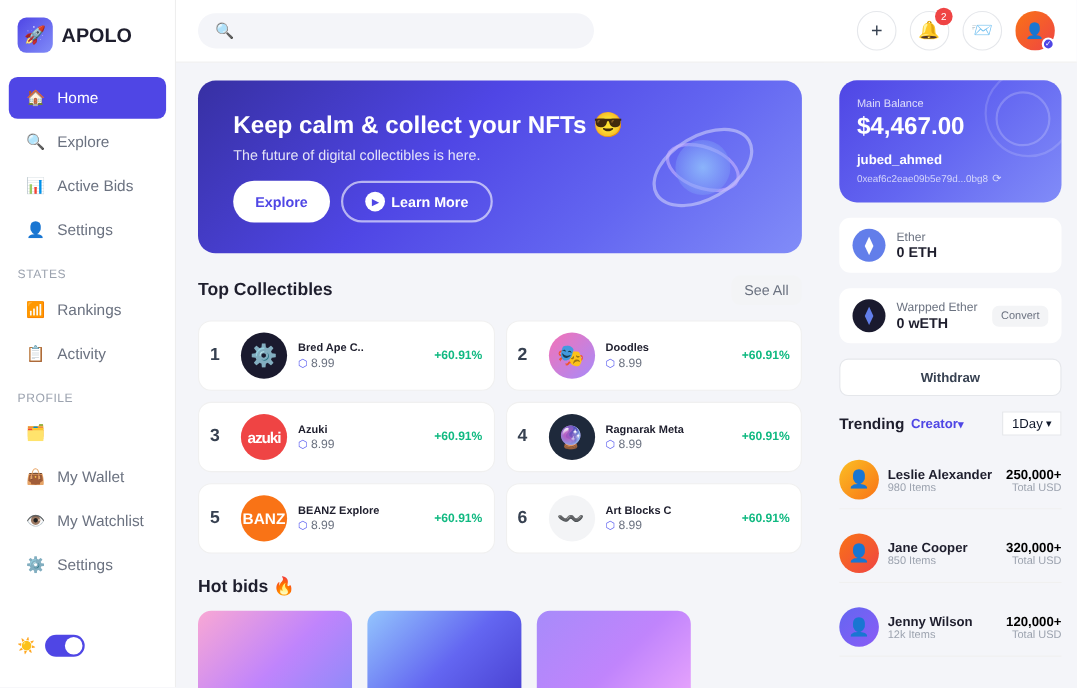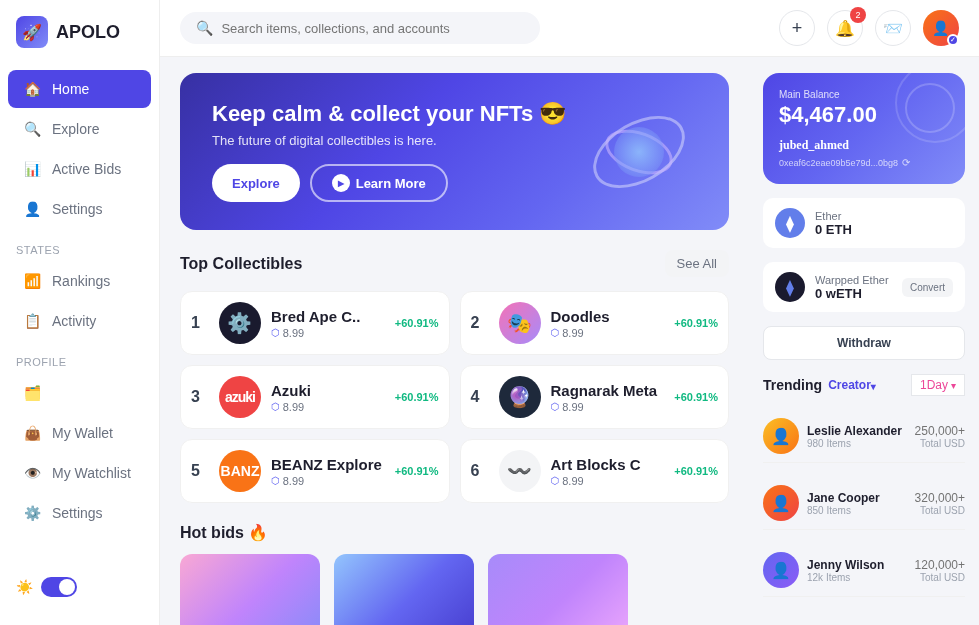--- a/index.html
+++ b/index.html
@@ -173,21 +173,21 @@
       width: 42px; height: 42px; border-radius: 50%; flex-shrink: 0; overflow: hidden;
       display: flex; align-items: center; justify-content: center; font-size: 18px;
     }
     .c1 { background: #1a1a2e; }
     .c2 { background: linear-gradient(135deg, #f472b6, #a78bfa); }
     .c3 { background: #ef4444; }
     .c4 { background: #1e293b; }
     .c5 { background: #f97316; }
     .c6 { background: #f3f4f6; }
     .collectible-info { flex: 1; }
-    .collectible-name { font-size: 15px; font-weight: 600; color: #1e1e2d; }
+    .collectible-name { font-size: 10px; font-weight: 600; color: #1e1e2d; }
     .collectible-price { font-size: 11px; color: #6b7280; display: flex; align-items: center; gap: 3px; margin-top: 2px; }
     .eth-dot { color: #6366f1; font-size: 10px; }
     .collectible-change { font-size: 11px; font-weight: 600; color: #10b981; margin-left: auto; }
 
     
     .hot-bids-title { font-size: 16px; font-weight: 700; color: #1e1e2d; margin-bottom: 12px; }
     .hot-bids-grid { display: flex; gap: 14px; }
     .bid-card {
       width: 140px; height: 100px; border-radius: 12px; flex-shrink: 0; overflow: hidden;
     }
@@ -201,21 +201,21 @@
       display: flex; flex-direction: column; gap: 14px; overflow-y: auto; flex-shrink: 0;
     }
 
     
     .balance-card {
       background: linear-gradient(135deg, #4f46e5, #6366f1, #818cf8);
       border-radius: 16px; padding: 16px; color: white;
     }
     .balance-label { font-size: 10px; opacity: 0.8; margin-bottom: 2px; }
     .balance-amount { font-size: 22px; font-weight: 700; margin-bottom: 10px; }
-    .balance-user { font-size: 12px; font-weight: 600; margin-bottom: 4px; font-family: Liberation Serif, serif; }
+    .balance-user { font-size: 12px; font-weight: 600; margin-bottom: 4px; }
     .balance-addr { font-size: 9px; opacity: 0.7; display: flex; align-items: center; gap: 4px; }
     .addr-icon { font-size: 10px; }
 
     
     .crypto-row {
       display: flex; align-items: center; gap: 10px;
       background: white; border-radius: 10px; padding: 10px 12px;
     }
     .crypto-icon {
       width: 30px; height: 30px; border-radius: 50%;
@@ -240,39 +240,39 @@
     }
 
     
     .trending-header { display: flex; align-items: center; gap: 6px; }
     .trending-label { font-size: 14px; font-weight: 700; color: #1e1e2d; }
     .trending-select {
       font-size: 12px; color: #4f46e5; font-weight: 600; background: transparent;
       border: none; cursor: pointer; display: flex; align-items: flex-end; gap: 0;
     }
     .trending-period {
-      font-size: 12px; color: #ec4899; background: white; border: 1px solid #e5e7eb;
+      font-size: 12px; color: #0f172a; background: white; border: 1px solid #e5e7eb;
       border-radius: 0; padding: 3px 8px; cursor: pointer; margin-left: auto;
       display: flex; align-items: center; gap: 3px;
     }
     .creator-row {
       display: flex; align-items: center; gap: 8px;
       padding: 8px 0; border-bottom: 1px solid #f0f0f0;
     }
     .creator-avatar {
       width: 36px; height: 36px; border-radius: 50%; flex-shrink: 0; overflow: hidden;
     }
     .ca1 { background: linear-gradient(135deg, #fbbf24, #f97316); }
     .ca2 { background: linear-gradient(135deg, #f97316, #ef4444); }
     .ca3 { background: linear-gradient(135deg, #6366f1, #8b5cf6); }
     .creator-info { flex: 1; }
     .creator-name { font-size: 12px; font-weight: 600; color: #1e1e2d; }
     .creator-items { font-size: 10px; color: #9ca3af; }
     .creator-value { text-align: right; }
-    .creator-amount { font-size: 12px; font-weight: 400; color: #737373; }
+    .creator-amount { font-size: 12px; font-weight: 700; color: #000000; }
     .creator-usd { font-size: 10px; color: #9ca3af; }
     .chevron-down { font-size: 10px; }
 
     
     ::-webkit-scrollbar { width: 4px; }
     ::-webkit-scrollbar-thumb { background: #d1d5db; border-radius: 4px; }
   </style>
 </head>
 <body>
 
@@ -337,21 +337,20 @@
       <div class="toggle-thumb"></div>
     </div>
   </div>
 </nav>
 
 <div class="main">
 
   <div class="topbar">
     <div class="search-box">
       <span style="color:#9ca3af; font-size:14px;">🔍</span>
-      <input type="text" placeholder="Search items, collections, and accounts" style="">
     </div>
     <div class="topbar-actions">
       <button class="topbar-btn" style="font-size:18px; color:#374151;">+</button>
       <button class="topbar-btn">
         <span>🔔</span>
         <span class="badge">2</span>
       </button>
       <button class="topbar-btn">
         <span>📨</span>
       </button>

